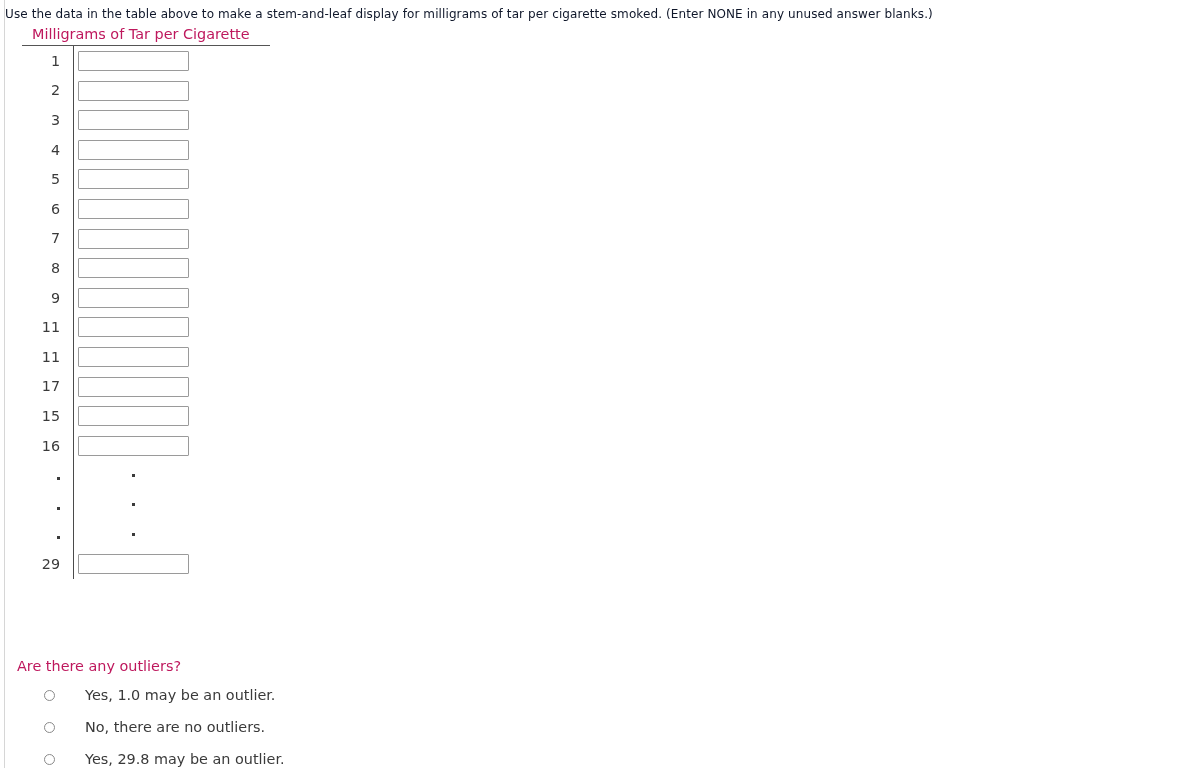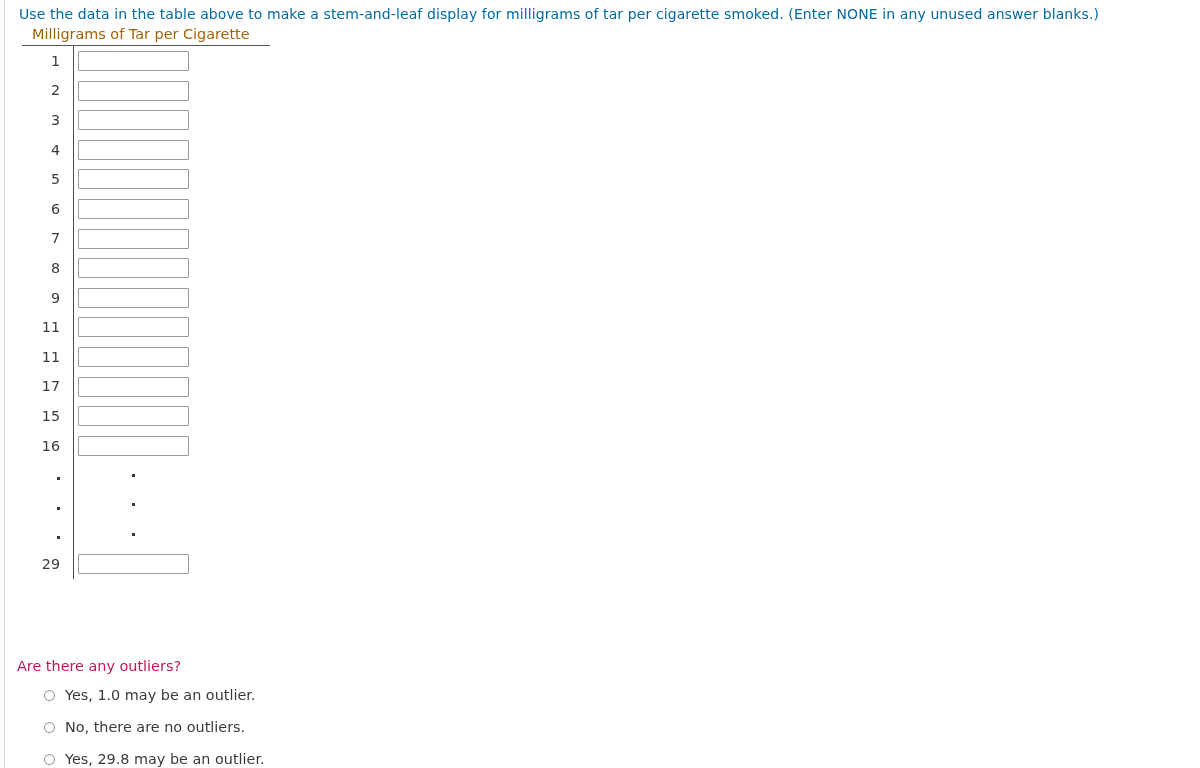--- a/index.html
+++ b/index.html
@@ -21,40 +21,40 @@
     position: absolute;
     left: 4px;
     top: 0;
     width: 1px;
     height: 768px;
     background: #d6d6d6;
   }
 
   .prompt {
     position: absolute;
-    left: 19px;
+    left: 5px;
     top: 4px;
-    font-size: 14px;
+    font-size: 12px;
     line-height: 20px;
-    color: #0369a1;
+    color: #0f172a;
     white-space: nowrap;
     letter-spacing: 0.1px;
   }
 
   
   .sl-table {
     position: absolute;
     left: 22px;
     top: 25px;
     width: 250px;
   }
   .sl-caption {
     font-size: 14.4px;
     line-height: 19px;
-    color: #a16207;
+    color: #be185d;
     padding-left: 10px;
     white-space: nowrap;
   }
   .sl-caption-rule {
     width: 248px;
     height: 1px;
     background: #555;
     margin-top: 1px;
   }
   .sl-body {
@@ -129,20 +129,21 @@
   }
   .options {
     position: absolute;
     left: 44px;
     top: 679px;
   }
   .option-row {
     display: flex;
     align-items: center;
     height: 32px;
+    gap: 20px;
   }
   .radio {
     width: 11px;
     height: 11px;
     border: 1px solid #8a8a8a;
     border-radius: 50%;
     background: #fff;
     box-sizing: border-box;
     flex: 0 0 auto;
   }

